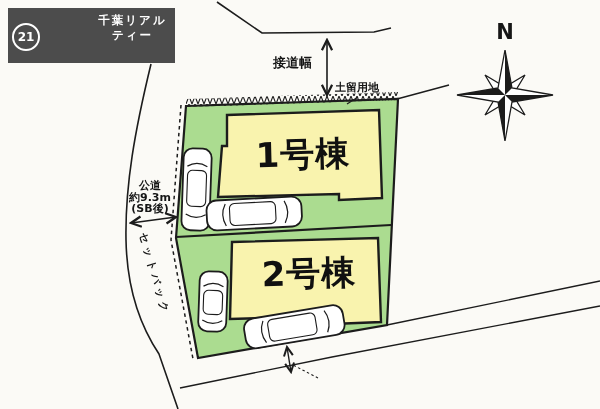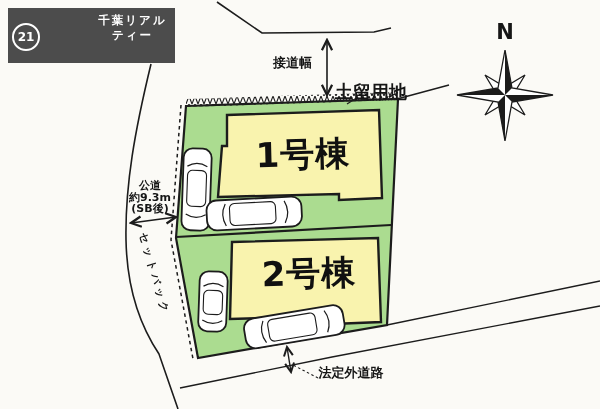--- a/index.html
+++ b/index.html
@@ -19,21 +19,21 @@
   .logo-row{display:flex;align-items:center;justify-content:center;gap:6px;margin-top:2px;}
   .logo-seal{
     width:24px;height:24px;border:2.5px solid #fff;border-radius:50%;
     display:flex;align-items:center;justify-content:center;
     font-size:12px;font-weight:bold;flex:0 0 auto;
   }
   .logo-name{font-size:16px;font-weight:bold;letter-spacing:1.5px;}
   .logo-sub{font-size:11.5px;font-weight:bold;text-align:center;padding-left:34px;letter-spacing:2px;margin-top:1px;margin-left:20px;}
   
   .frontage{left:228px;top:56px;width:84px;text-align:right;font-size:13px;line-height:14px;}
-  .retaining{left:335px;top:80px;font-size:18px;}
+  .retaining{left:335px;top:80px;font-size:11px;}
   .public-road{left:118px;top:180px;width:64px;text-align:center;font-size:11px;line-height:11.5px;}
   .setback{
     left:149px;top:231px;font-size:10.5px;letter-spacing:3.5px;
     transform:rotate(74deg);transform-origin:0 0;
   }
   .informal-road{left:299px;top:365px;width:104px;text-align:center;font-size:13px;line-height:15px;}
   .north{left:487px;top:20px;width:36px;text-align:center;font-size:21px;}
   
   .bldg{
     position:absolute;width:150px;text-align:center;font-size:34px;font-weight:bold;
@@ -139,16 +139,15 @@
 
   <div class="lbl public-road">
     <span class="ln">公道</span>
     <span class="ln">約9.3m</span>
     <span class="ln">(SB後)</span>
   </div>
 
   <div class="lbl setback">セットバック</div>
 
   <div class="lbl informal-road">
-    <span class="ln">法定外道路</span>
   </div>
 
 </div>
 
 </body></html>

